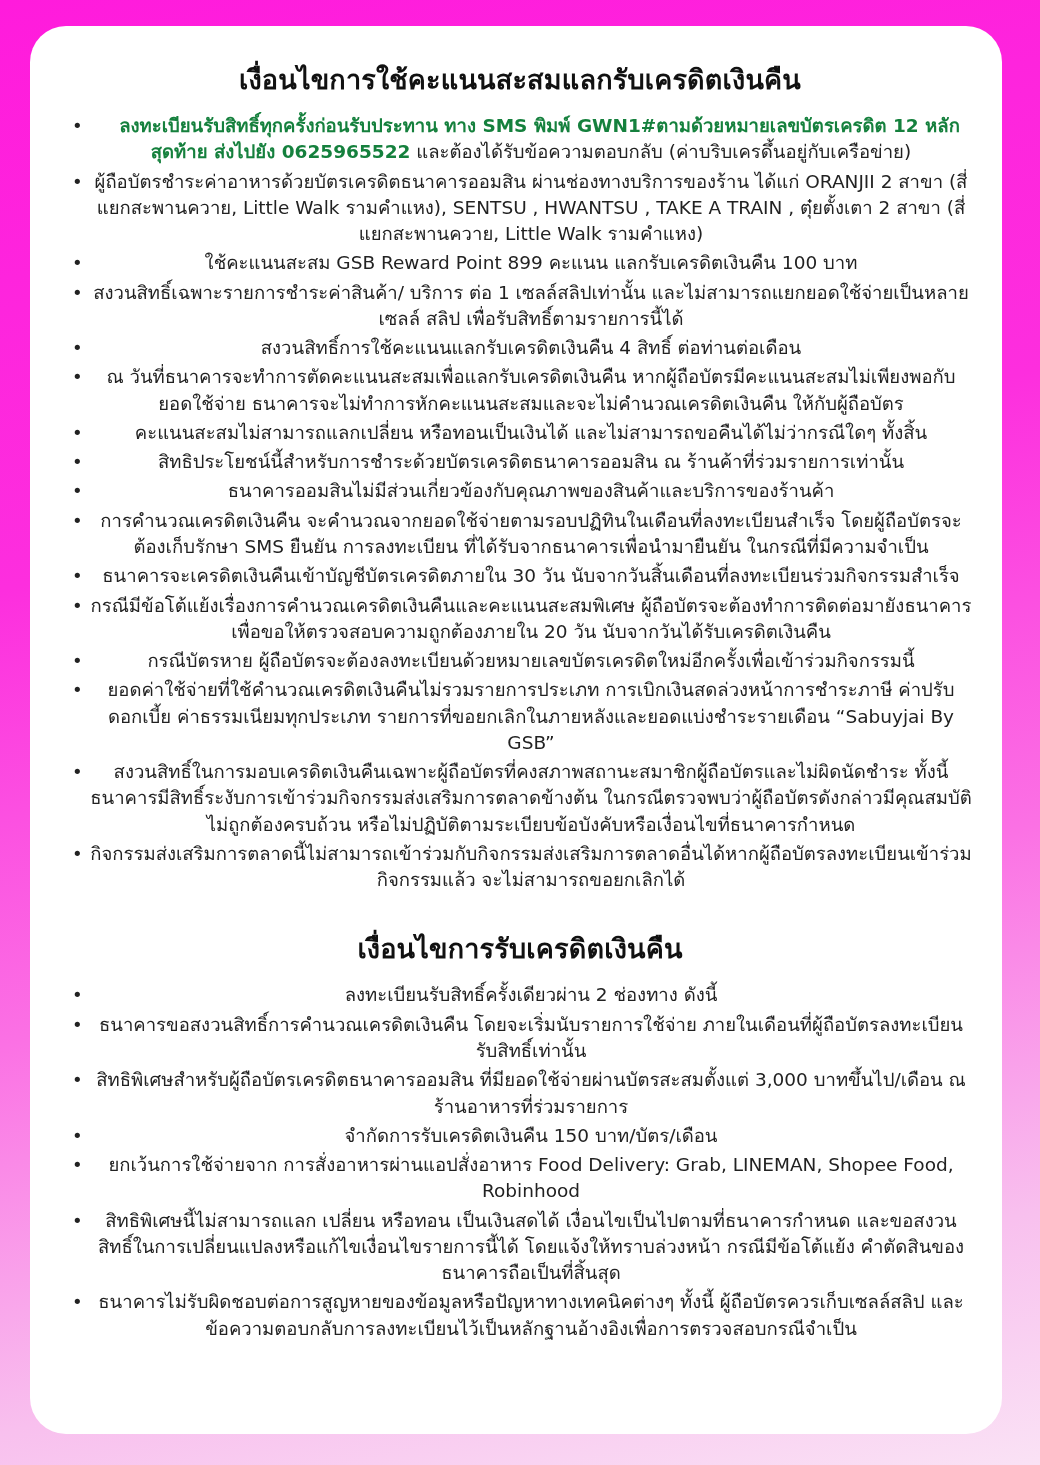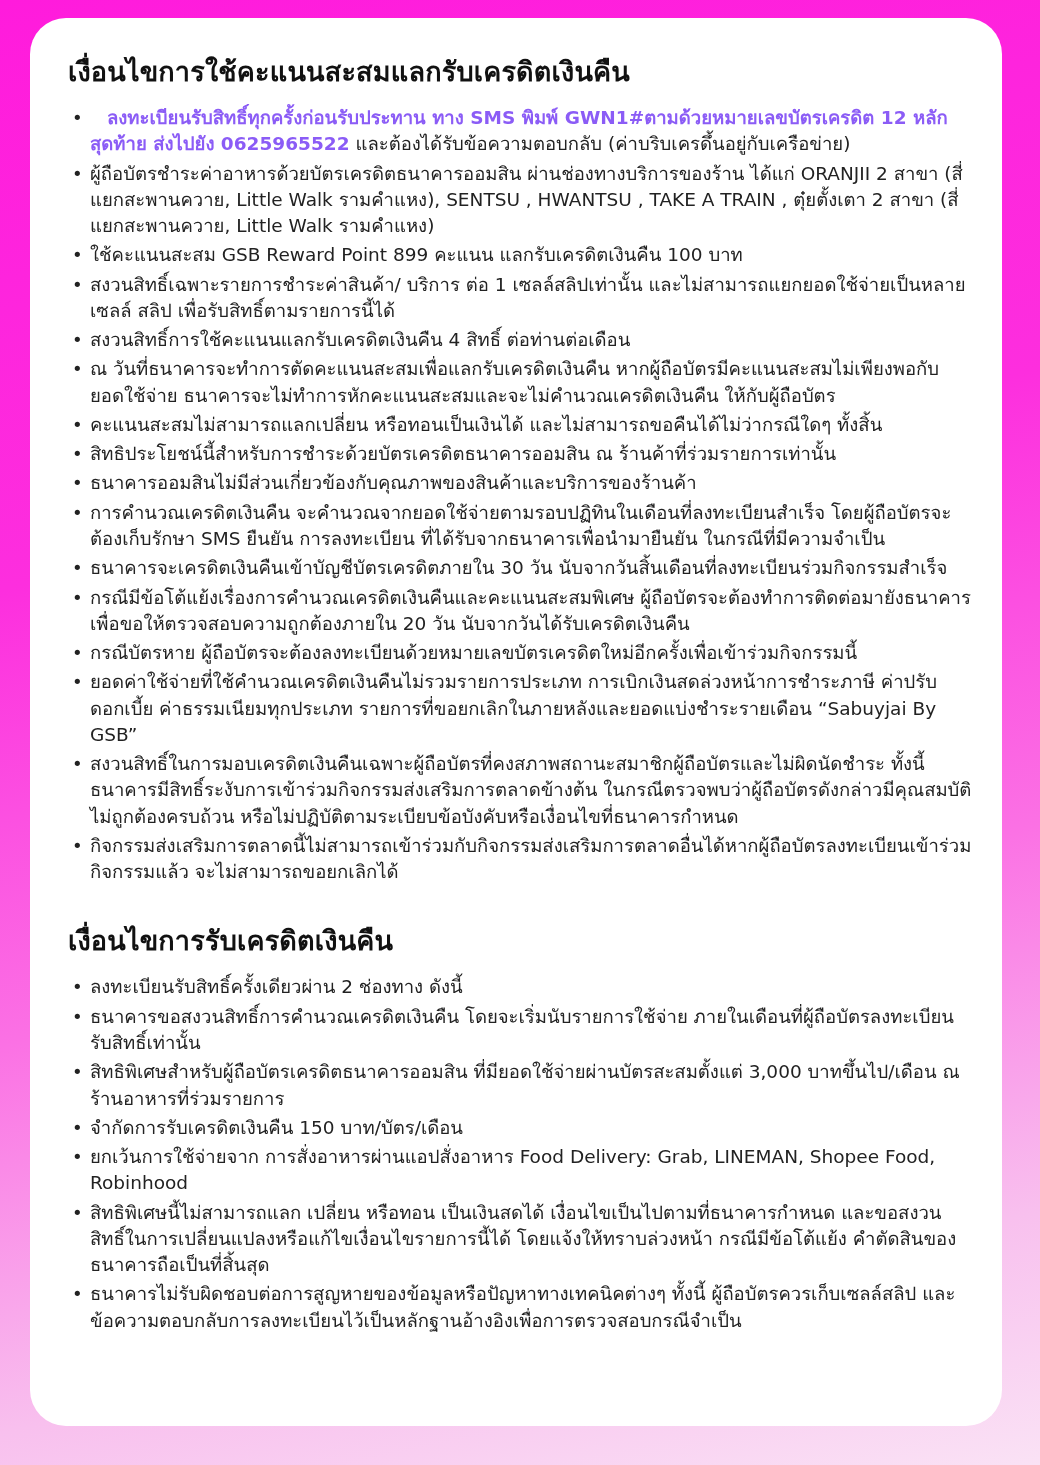--- a/index.html
+++ b/index.html
@@ -6,26 +6,27 @@
   html, body { width: 1040px; }
   body {
     width: 1040px;
     height: 1465px;
     font-family: "DejaVu Sans", "Liberation Sans", sans-serif;
     background: linear-gradient(168deg, #ff1bdc 0%, #fd2ede 35%, #fb71e4 62%, #f8c0ee 85%, #fae2f5 100%);
     overflow: hidden;
   }
   .card {
     position: absolute;
-    left: 30px; top: 18px;
+    left: 30px; top: 26px;
     width: 972px; height: 1408px;
     background: #ffffff;
     border-radius: 36px;
     padding: 28px 30px 30px 38px;
     overflow: hidden;
+    text-align: center;
   }
   .section-title {
     font-size: 27px;
     font-weight: 700;
     color: #111111;
     letter-spacing: 0.2px;
     margin: 4px 0 12px 0;
   }
   .section + .section { margin-top: 34px; }
   ul.bullets { list-style: none; }
@@ -51,21 +52,21 @@
     font-weight: 700;
     color: #111111;
     line-height: 1.42;
   }
   ul.sub > li::before {
     content: "•";
     position: absolute;
     left: 2px; top: 0;
     font-size: 17px;
   }
-  .b { font-weight: 700; color: #8b5cf6; margin-left: 17px; }
+  .b { font-weight: 700; color: #15803d; margin-left: 17px; }
 </style>
 </head>
 <body>
 
 <div class="card">
   <div class="section">
     <h1 class="section-title">เงื่อนไขการใช้คะแนนสะสมแลกรับเครดิตเงินคืน</h1>
     <ul class="bullets">
         <li><span class="b">ลงทะเบียนรับสิทธิ์ทุกครั้งก่อนรับประทาน ทาง SMS พิมพ์ GWN1#ตามด้วยหมายเลขบัตรเครดิต 12 หลักสุดท้าย ส่งไปยัง 0625965522</span><span> และต้องได้รับข้อความตอบกลับ (ค่าบริบเครดึ้นอยู่กับเครือข่าย)</span></li>
         <li><span>ผู้ถือบัตรชำระค่าอาหารด้วยบัตรเครดิตธนาคารออมสิน ผ่านช่องทางบริการของร้าน  ได้แก่  ORANJII 2 สาขา (สี่แยกสะพานควาย, Little Walk รามคำแหง), SENTSU , HWANTSU , TAKE A TRAIN , ตุ๋ยตั้งเตา 2 สาขา (สี่แยกสะพานควาย, Little Walk รามคำแหง)</span></li>

